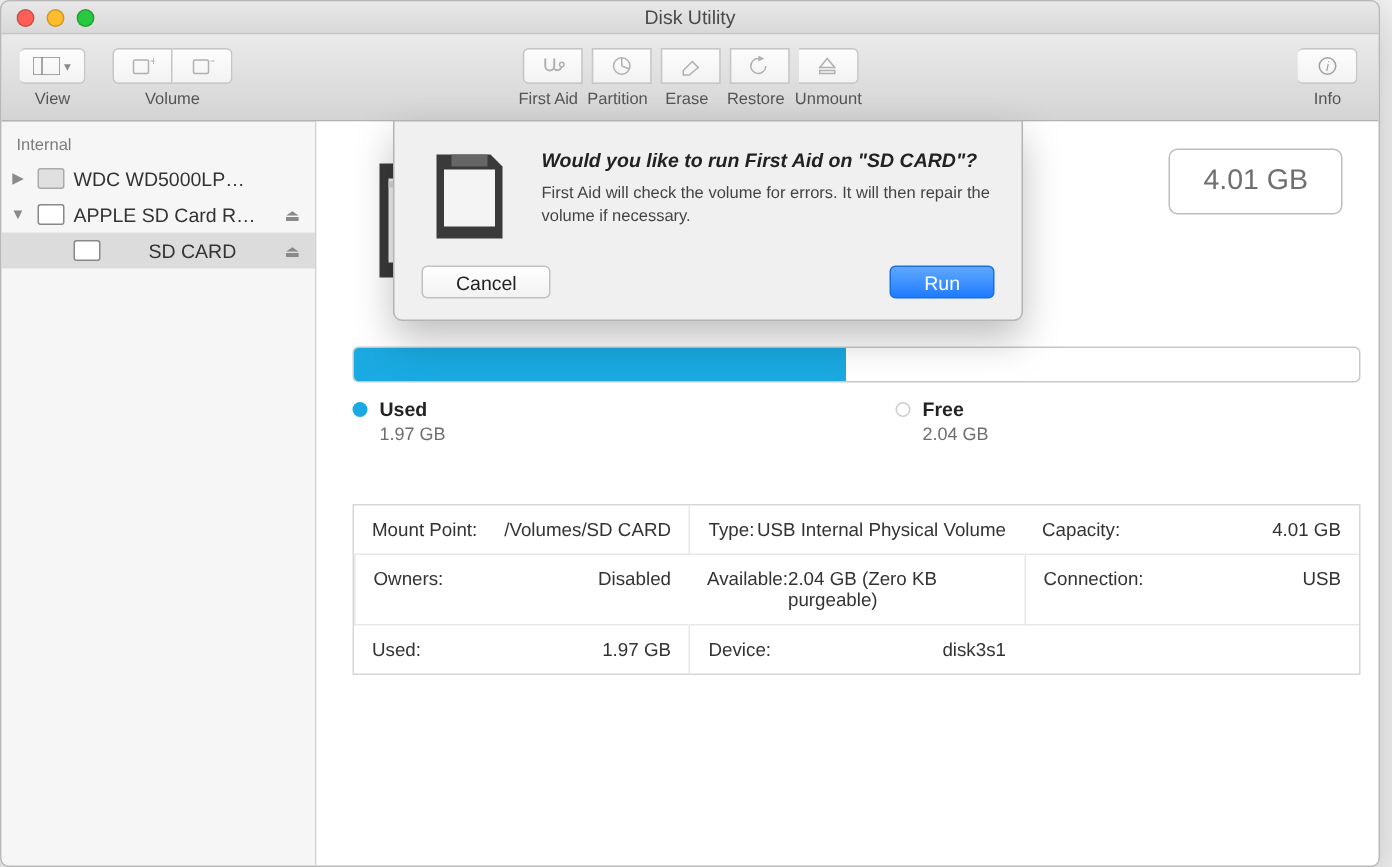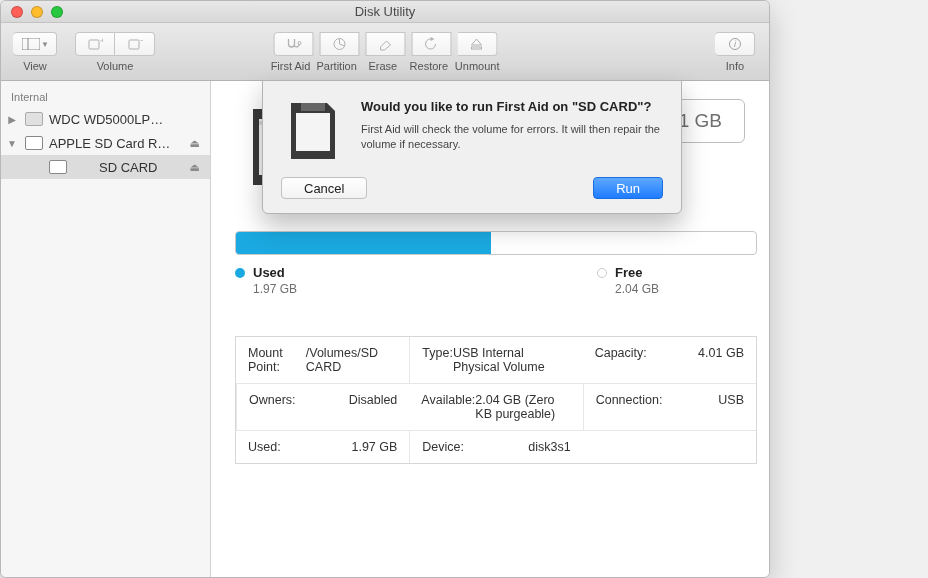--- a/index.html
+++ b/index.html
@@ -1,18 +1,18 @@
 <!DOCTYPE html>
 <html><head>
 <meta charset="utf-8">
 <style>
   * { box-sizing: border-box; margin: 0; padding: 0; font-family: -apple-system, "Helvetica Neue", Arial, sans-serif; }
   body { background: #f0f0f0; }
   .window {
-    width: 770px; height: 578px; background: #ececec; border: 1px solid #b8b8b8;
+    width: 920px; height: 578px; background: #ececec; border: 1px solid #b8b8b8;
     border-radius: 6px; overflow: hidden; display: flex; flex-direction: column;
     box-shadow: 0 10px 30px rgba(0,0,0,0.2);
   }
   
   .titlebar {
     height: 22px; background: linear-gradient(#e8e8e8,#d8d8d8); border-bottom: 1px solid #c3c3c3;
     display: flex; align-items: center; position: relative;
   }
   .traffic { display: flex; gap: 8px; margin-left: 10px; }
   .light { width: 12px; height: 12px; border-radius: 50%; border: 0.5px solid rgba(0,0,0,0.2); }
@@ -91,21 +91,21 @@
   .detail-row .v { color:#333; }
   .details .col-div { border-left:1px solid #e7e7e7;}
   
   .dialog {
     position: absolute; top: 80px; left: 262px; width: 420px; background: #f0f0f0;
     border: 1px solid #b4b4b4; border-radius: 0 0 6px 6px; box-shadow: 0 12px 26px rgba(0,0,0,0.25);
     padding: 18px 18px 14px 18px;
   }
   .dialog-body { display:flex; gap:16px; }
   .dialog-icon { width:64px; height:64px; flex-shrink:0;}
-  .dialog-text h3 { font-size: 13px; font-weight: 700; color:#222; line-height:1.3;}
+  .dialog-text h3 { font-size: 13px; font-weight: 700; color:#222; line-height:1.3;font-style:italic;}
   .dialog-text p { font-size: 11px; color:#444; margin-top:6px; line-height:1.35;}
   .dialog-actions { display:flex; justify-content:space-between; gap:12px; margin-top:14px;}
   .mac-btn {
     height: 22px; padding: 0 22px; font-size: 13px; border-radius: 4px;
     border: 1px solid #c1c1c1; background: linear-gradient(#ffffff,#f2f2f2); color:#222;
   }
   .mac-btn.primary {
     border: 1px solid #1a6fe0; background: linear-gradient(#5fa8ff,#1f7cff); color:#fff;
   }
   svg { display:block; }

